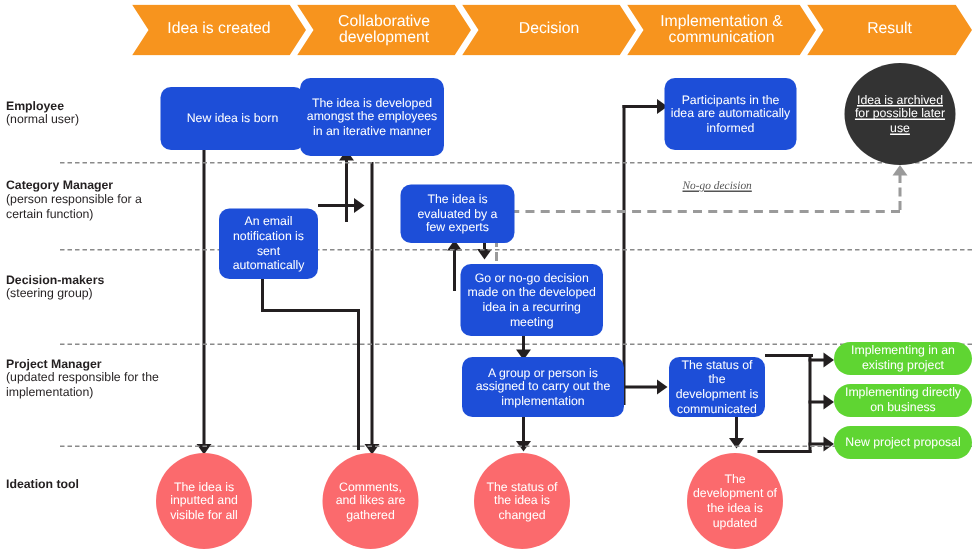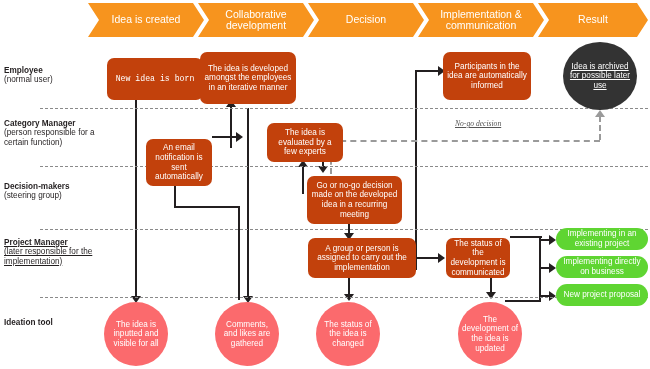--- a/index.html
+++ b/index.html
@@ -40,21 +40,21 @@
   }
 
   
   .node{
     position:absolute;
     display:flex;align-items:center;justify-content:center;text-align:center;
     color:#ffffff;
     font-size:8.2px;line-height:9.6px;
     box-sizing:border-box;padding:2px 4px;
   }
-  .blue{background:#c2410c;border-radius:7px;}
+  .blue{background:#1d4ed8;border-radius:7px;}
   .red{background:#FB6A6D;border-radius:50%;}
   .green{background:#5FD532;border-radius:11px;}
   .dark{background:#333333;border-radius:50%;text-decoration:underline;}
 
   
   .ln{position:absolute;background:#231f20;}
   .lnv{width:2.4px;}
   .lnh{height:2.4px;}
   .ar-up,.ar-down,.ar-right,.ar-left{position:absolute;width:0;height:0;}
   .ar-up{border-left:5px solid transparent;border-right:5px solid transparent;border-bottom:7px solid #231f20;}
@@ -100,23 +100,23 @@
     <div class="sub">(normal user)</div>
   </div>
   <div class="lane-label" style="top:119px;">
     <div>Category Manager</div>
     <div class="sub">(person responsible for a certain function)</div>
   </div>
   <div class="lane-label" style="top:182px;">
     <div>Decision-makers</div>
     <div class="sub">(steering group)</div>
   </div>
-  <div class="lane-label" style="top:238px;text-decoration:underline;">
+  <div class="lane-label" style="top:238px;">
     <div>Project Manager</div>
-    <div class="sub">(later responsible for the implementation)</div>
+    <div class="sub">(updated responsible for the implementation)</div>
   </div>
   <div class="lane-label" style="top:318px;">
     <div>Ideation tool</div>
   </div>
 
   <div class="ln lnv" style="left:135px;top:100px;height:200px;"></div>
   <div class="ar-down" style="left:131px;top:296px;"></div>
 
   <div class="ln lnv" style="left:247px;top:108px;height:192px;"></div>
   <div class="ar-down" style="left:243px;top:296px;"></div>
@@ -169,21 +169,21 @@
   <div class="dln dlnv" style="left:599px;top:116px;height:24px;"></div>
   <div class="ar-up-g" style="left:595px;top:110px;"></div>
 
   <div class="nogo-label" style="left:455px;top:119px;">No-go decision</div>
 
   <div class="lane-sep" style="top:108px;"></div>
   <div class="lane-sep" style="top:166px;"></div>
   <div class="lane-sep" style="top:229px;"></div>
   <div class="lane-sep" style="top:297px;"></div>
 
-  <div class="node blue" style="left:107px;width:96px;top:58px;height:42px;font-family:Liberation Mono, monospace;">
+  <div class="node blue" style="left:107px;width:96px;top:58px;height:42px;">
     <span>New idea is born</span>
   </div>
   <div class="node blue" style="left:200px;width:96px;top:52px;height:52px;">
     <span>The idea is developed amongst the employees in an iterative manner</span>
   </div>
   <div class="node blue" style="left:443px;width:88px;top:52px;height:48px;">
     <span>Participants in the idea are automatically informed</span>
   </div>
   <div class="node dark" style="left:563px;width:74px;top:42px;height:68px;">
     <span>Idea is archived for possible later use</span>

